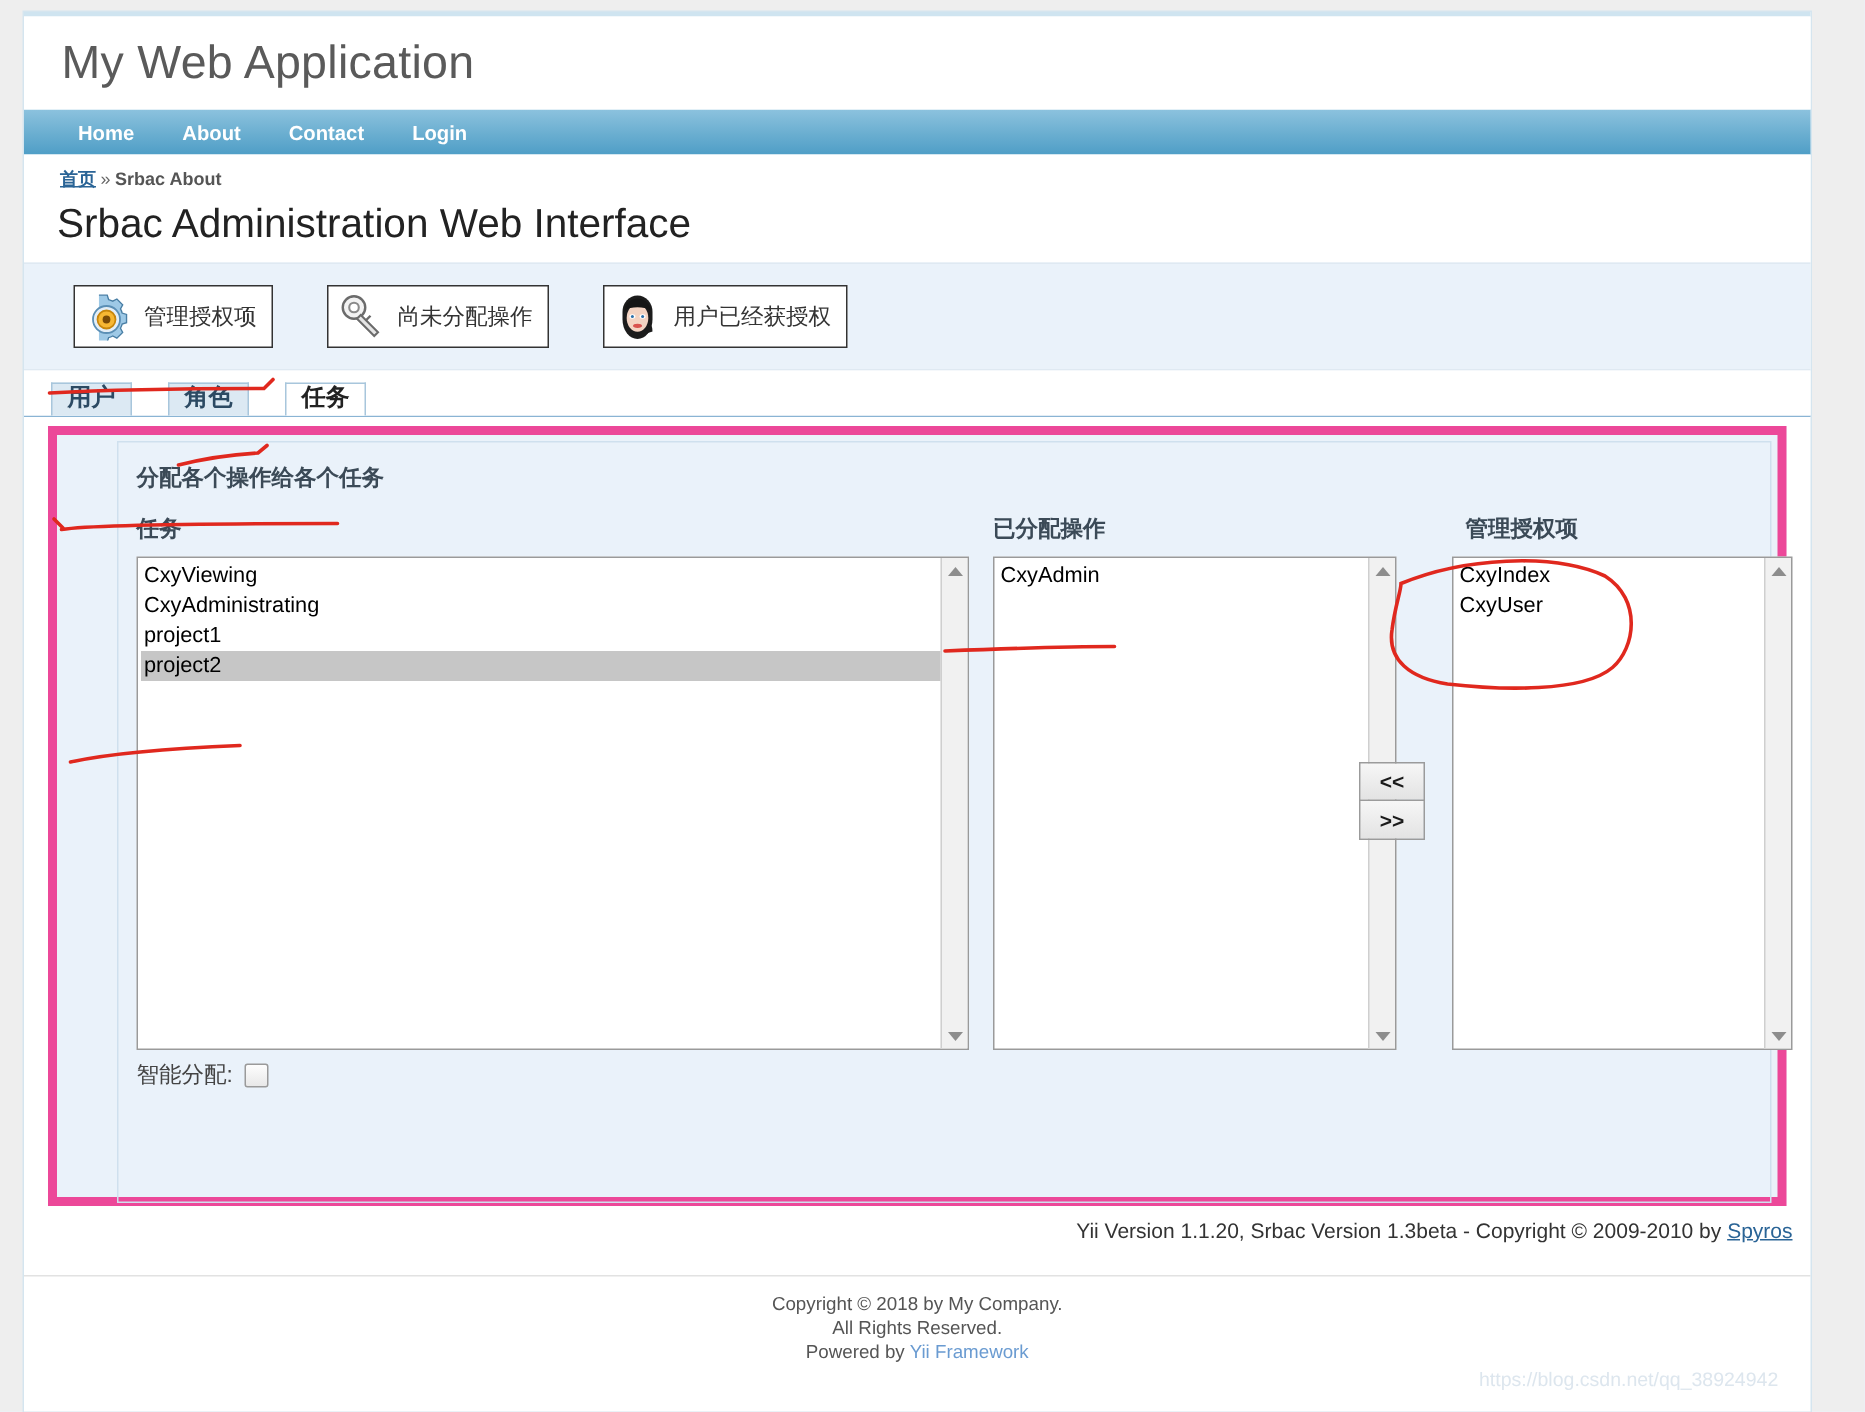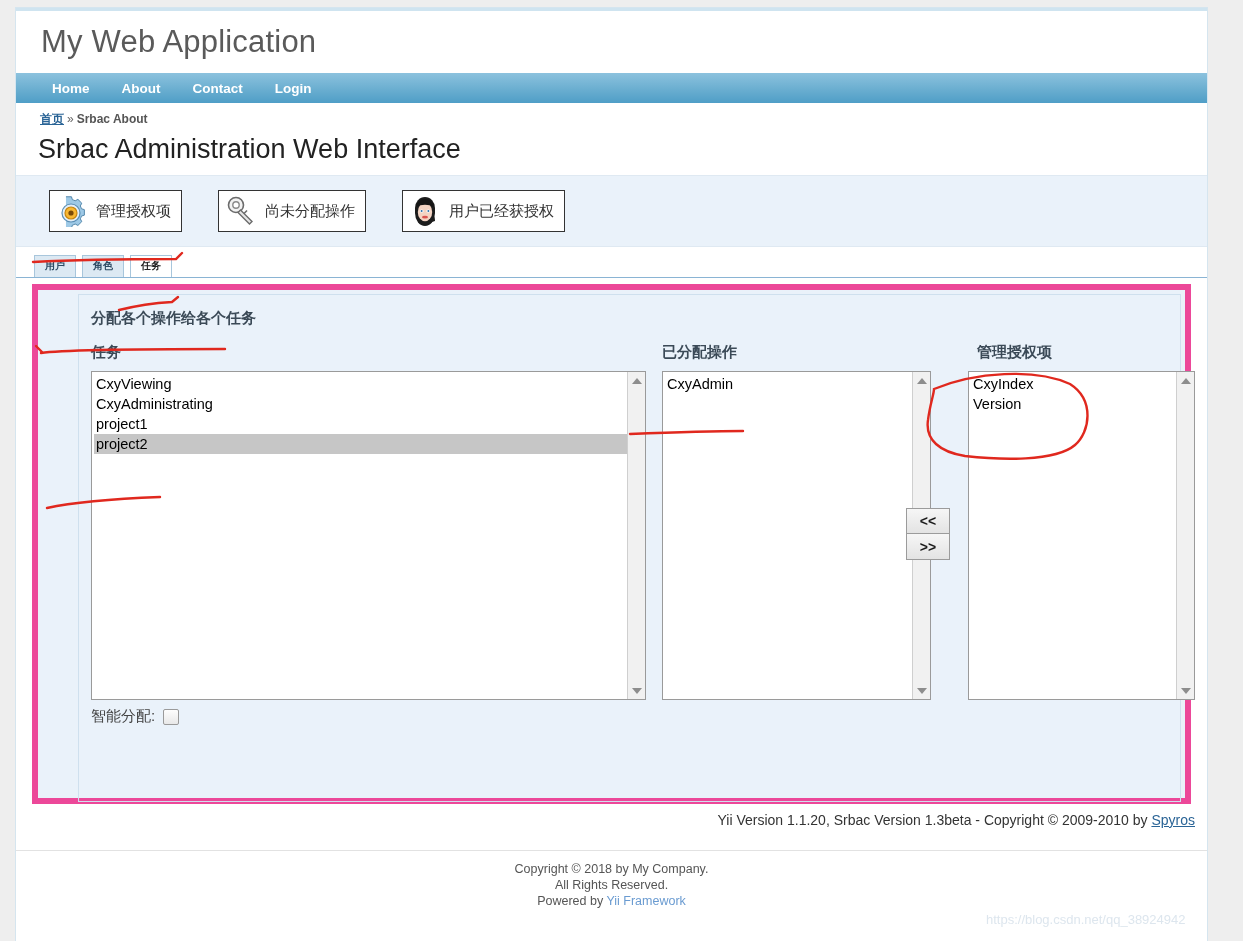--- a/index.html
+++ b/index.html
@@ -63,22 +63,22 @@
   .tbtn .lbl{font-size:15px;color:#333;white-space:nowrap;}
 
   
   #tabwrap{
     background:#fff;padding:8px 0 0 18px;position:relative;height:30px;
     box-sizing:border-box;
   }
   #tabs{display:flex;align-items:flex-end;height:22px;}
   .tab{
     border:1px solid #a8c6dc;border-bottom:none;
-    background:#dce9f3;color:#2c4a63;font-weight:bold;font-size:10px;
-    padding:2px 10px 3px 10px;margin-right:6px;cursor:pointer;line-height:16px;
+    background:#dce9f3;color:#2c4a63;font-weight:bold;font-size:16px;
+    padding:2px 10px 3px 10px;margin-right:24px;cursor:pointer;line-height:16px;
   }
   .tab.active{background:#ffffff;color:#222;}
   #tabline{height:1px;background:#8ab4d4;}
 
   
   #panel{
     margin:6px 16px 0 16px;
     border:6px solid #ec4899;
     background:#eaf2fa;
     height:520px;
@@ -275,21 +275,21 @@
             </div>
           <div class="sbtn bot">
               <span class="arrow dn"></span>
             </div>
         </div>
       </div>
 
       <div class="listbox" style="left:889px;top:76px;width:227px;height:329px;">
         <div class="listitems">
           <div class="litem">CxyIndex</div>
-          <div class="litem">Version</div>
+          <div class="litem">CxyUser</div>
         </div>
         <div class="sbar">
           <div class="sbtn">
               <span class="arrow up"></span>
             </div>
           <div class="sbtn bot">
               <span class="arrow dn"></span>
             </div>
         </div>
       </div>

